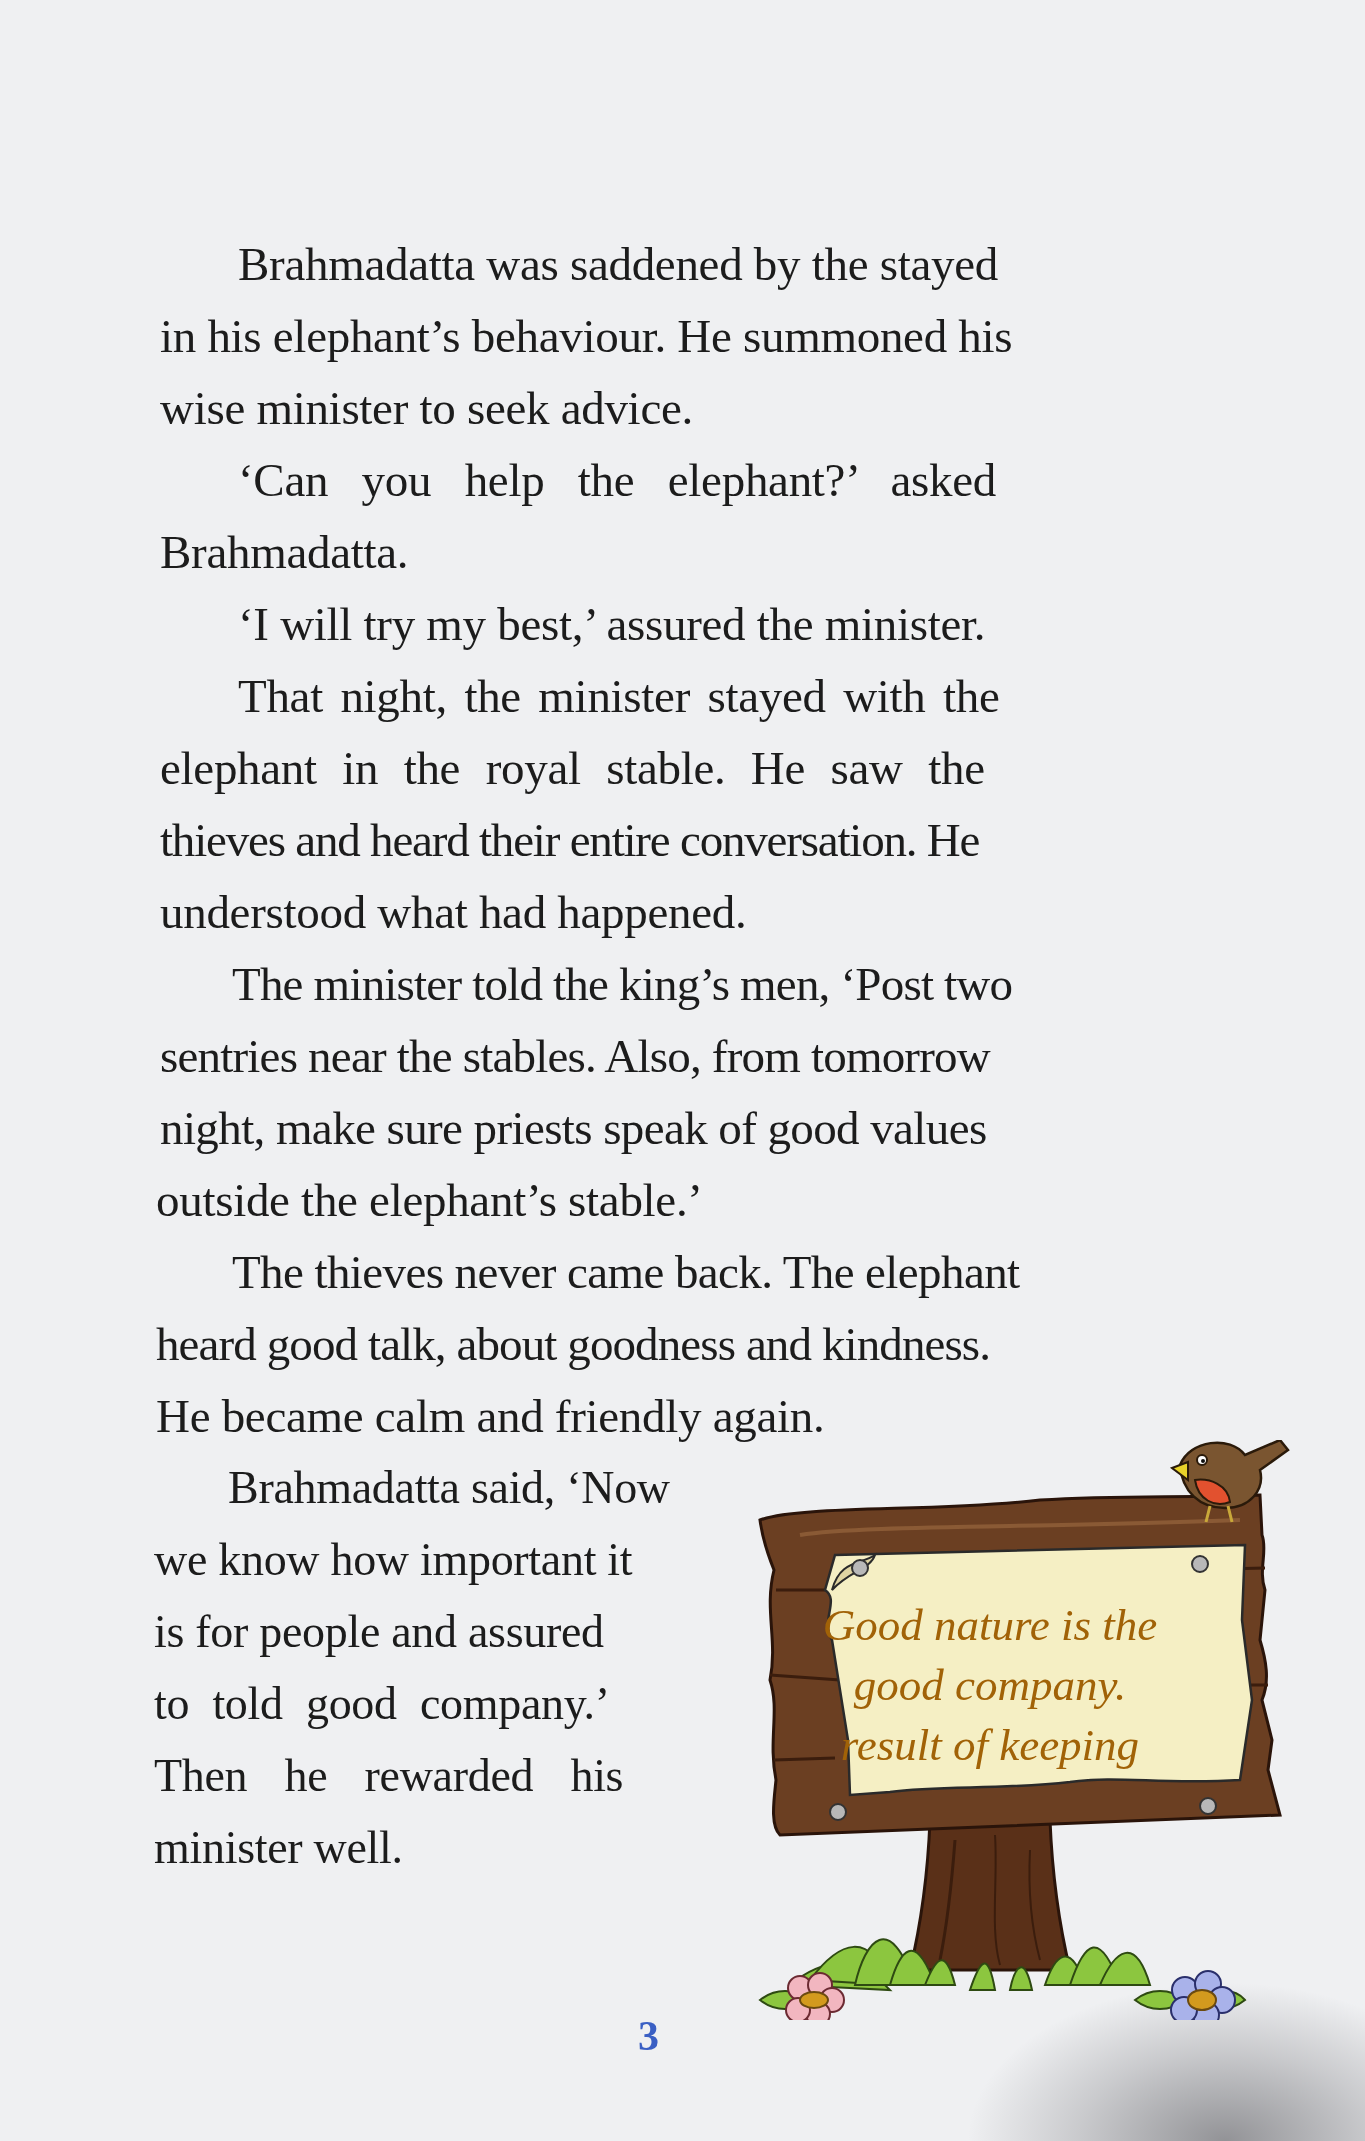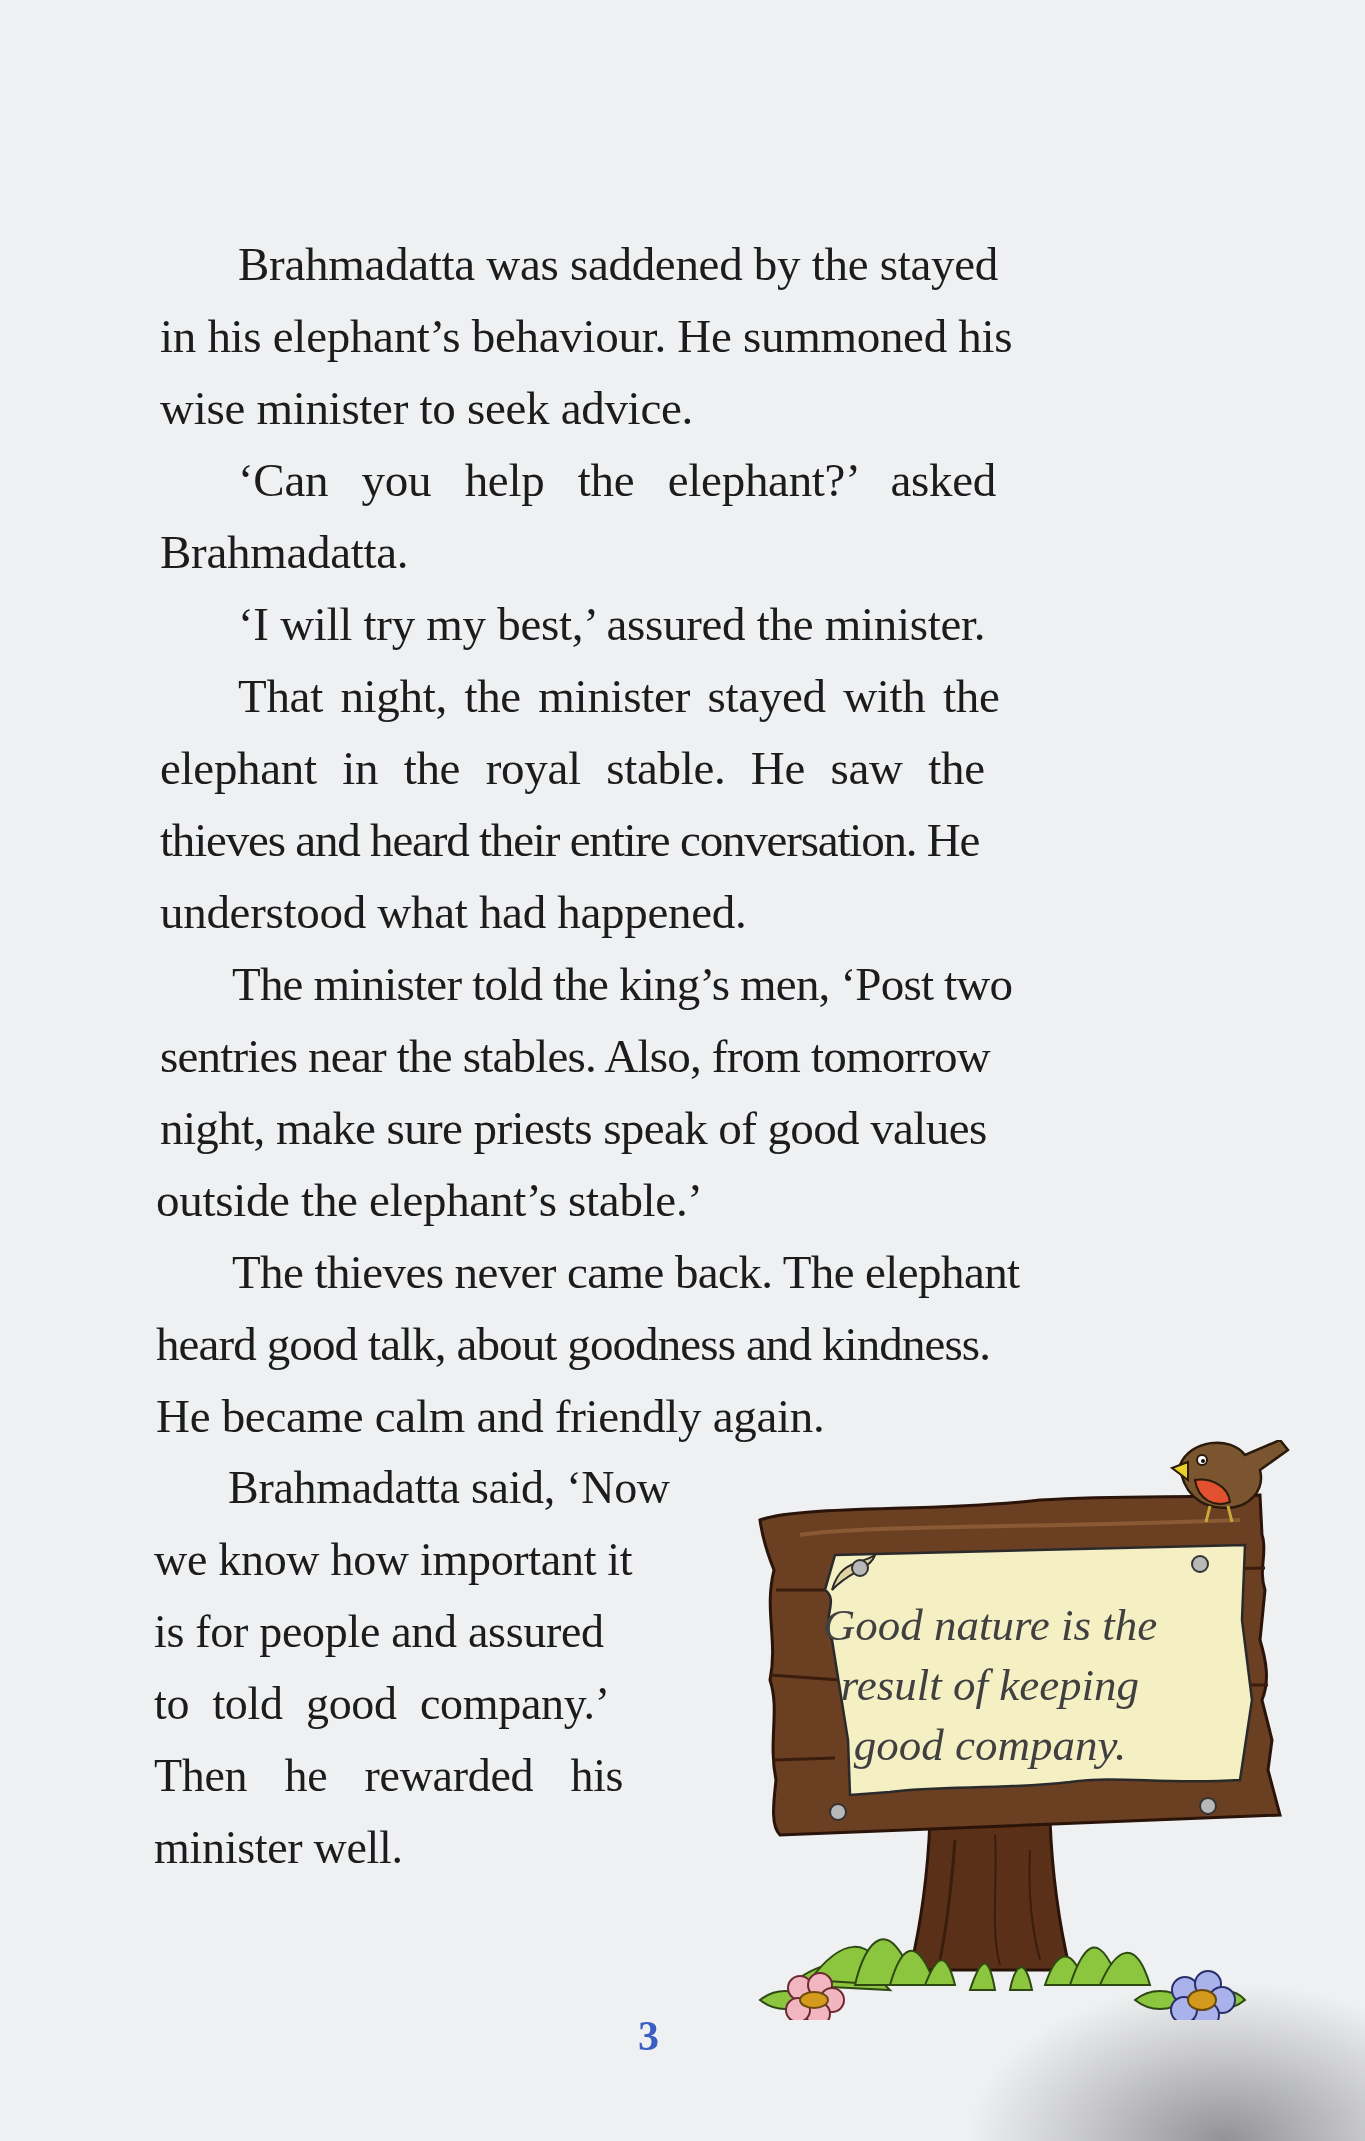--- a/index.html
+++ b/index.html
@@ -50,21 +50,21 @@
     }
     .quote {
       position: absolute;
       left: 800px;
       top: 1595px;
       width: 380px;
       text-align: center;
       font-style: italic;
       font-size: 45px;
       line-height: 60px;
-      color: #404040;
+      color: #a16207;
     }
     .page-number {
       position: absolute;
       left: 638px;
       top: 2012px;
       font-size: 42px;
       color: #3a5fc4;
       font-weight: bold;
     }
   </style>
@@ -178,17 +178,17 @@
       <path d="M432 28 L448 22 L448 40 Z" fill="#e8d22a" stroke="#2a1a0a" stroke-width="2"></path>
       <circle cx="462" cy="20" r="5" fill="#fff" stroke="#2a1a0a" stroke-width="2"></circle>
       <circle cx="463" cy="21" r="2" fill="#111"></circle>
       <path d="M470 66 L466 82 M488 66 L492 82" stroke="#c9a83a" stroke-width="3"></path>
     </g>
   </svg>
 </div>
 
 <div class="quote">
   <div>Good nature is the</div>
+  <div>good company.</div>
   <div>result of keeping</div>
-  <div>good company.</div>
 </div>
 
 <div class="page-number">3</div>
 
 </body></html>

